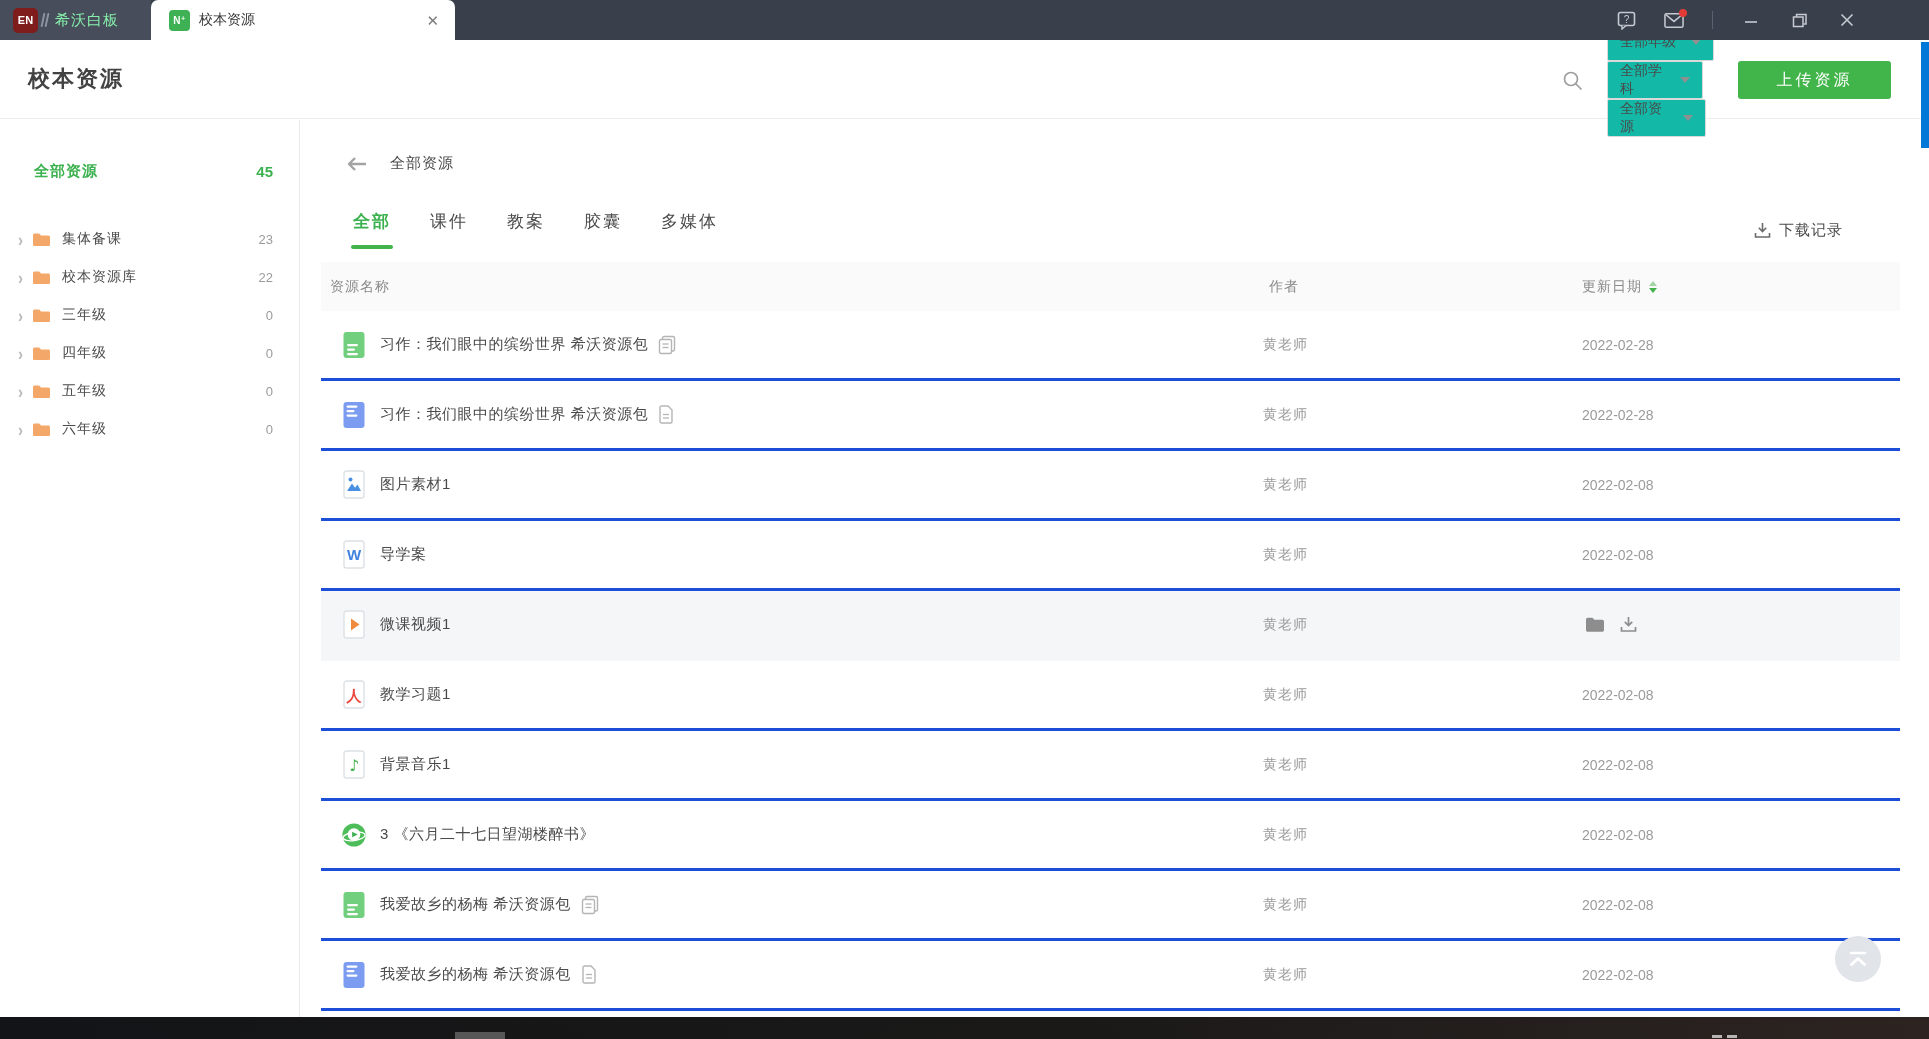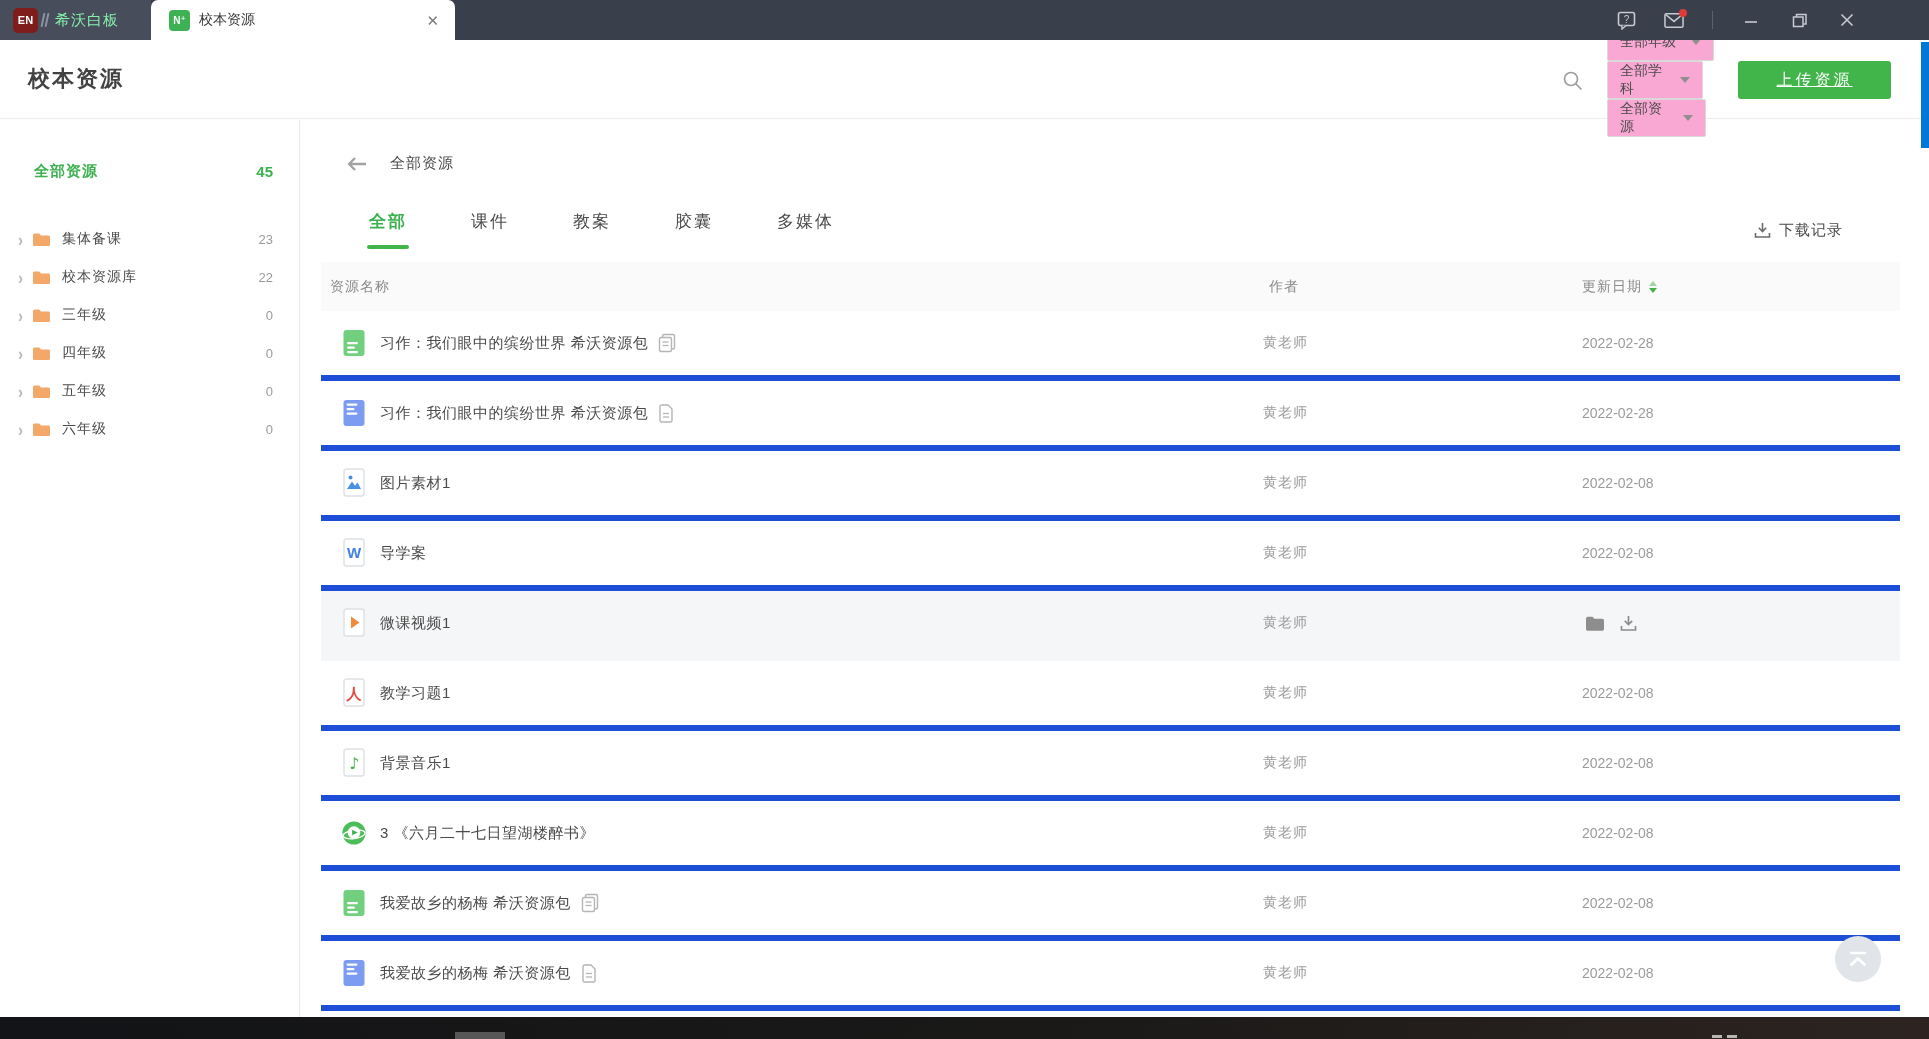--- a/index.html
+++ b/index.html
@@ -21,59 +21,59 @@
   .tb-ic { width:20px; height:20px; position:relative; display:flex; align-items:center; justify-content:center; cursor:pointer; }
   .tb-ic svg { display:block; }
   .tb-divider { width:1px; height:18px; background:#5b6170; }
   .mail-dot { position:absolute; top:-1px; right:-3px; width:8px; height:8px; border-radius:50%; background:#e23b37; }
 
   
   .header { position:absolute; top:40px; left:0; right:0; height:79px; background:#fff; border-bottom:1px solid #ececec; z-index:10; }
   .page-title { position:absolute; left:28px; top:24px; font-size:22px; font-weight:bold; color:#424242; letter-spacing:2px; }
   .header-controls { position:absolute; right:38px; top:21px; height:38px; display:flex; align-items:center; }
   .search-btn { margin-right:24px; cursor:pointer; display:flex; }
-  .dropdown { height:38px; background:#f9a8d4; border:1px solid #d9d9d9; border-radius:2px; display:flex; align-items:center; justify-content:space-between; padding:0 12px; font-size:14px; color:#4a4a4a; cursor:pointer; margin-right:24px; }
+  .dropdown { height:38px; background:#14b8a6; border:1px solid #d9d9d9; border-radius:2px; display:flex; align-items:center; justify-content:space-between; padding:0 12px; font-size:14px; color:#4a4a4a; cursor:pointer; margin-right:24px; }
   .dd-grade { width:107px; } .dd-subject { width:96px; } .dd-type { width:99px; margin-right:18px; }
   .caret { width:0; height:0; border-left:5px solid transparent; border-right:5px solid transparent; border-top:6px solid #8f8f8f; margin-left:8px; }
-  .upload-btn { width:153px; height:38px; background:#42b54a; color:#fff; font-size:16px; border:none; border-radius:3px; letter-spacing:3px; cursor:pointer; font-family:inherit;text-decoration:underline; }
+  .upload-btn { width:153px; height:38px; background:#42b54a; color:#fff; font-size:16px; border:none; border-radius:3px; letter-spacing:3px; cursor:pointer; font-family:inherit; }
 
   
   .sidebar { position:absolute; left:0; top:120px; width:300px; bottom:22px; background:#fff; border-right:1px solid #e9e9e9; }
   .all-res { display:flex; align-items:center; padding:0 26px 0 34px; height:38px; margin-top:32px; cursor:pointer; }
   .all-res-label { color:#3cb14f; font-size:15px; font-weight:bold; letter-spacing:1px; }
   .all-res-count { margin-left:auto; color:#3cb14f; font-size:15px; font-weight:bold; }
   .folder-list { margin-top:30px; }
   .folder-item { display:flex; align-items:center; height:38px; padding:0 26px 0 18px; cursor:pointer; }
   .chev { color:#b9b9b9; font-size:15px; font-weight:bold; transform:scaleY(1.25); margin-right:9px; }
   .folder-ic { display:flex; margin-right:11px; }
   .folder-label { font-size:14px; color:#4a4a4a; letter-spacing:1px; }
   .folder-count { margin-left:auto; font-size:13px; color:#9b9b9b; }
 
   
   .main { position:absolute; left:301px; top:120px; right:0; bottom:22px; background:#fff; overflow:hidden; }
   .breadcrumb { position:absolute; left:46px; top:34px; display:flex; align-items:center; gap:23px; }
   .bc-text { font-size:15px; color:#4a4a4a; letter-spacing:1px; }
-  .tabs { position:absolute; left:52px; top:90px; display:flex; gap:64px;margin-left:16px; }
+  .tabs { position:absolute; left:52px; top:90px; display:flex; gap:39px; }
   .tab { font-size:17px; color:#4a4a4a; letter-spacing:2px; cursor:pointer; position:relative; padding-bottom:16px; }
   .tab.active { color:#3cb14f; font-weight:bold; }
   .tab.active::after { content:""; position:absolute; left:-2px; right:-2px; bottom:0; height:4px; border-radius:2px; background:#42b54a; }
   .dl-records { position:absolute; right:86px; top:101px; display:flex; align-items:center; gap:8px; cursor:pointer; }
   .dl-records span { font-size:15px; color:#4a4a4a; letter-spacing:1px; }
 
   
   .table { position:absolute; left:20px; right:29px; top:142px; }
   .thead { height:49px; background:#fafafa; display:flex; align-items:center; font-size:14px; color:#8a8a8a; }
   .hd-name { flex:1; padding-left:9px; letter-spacing:1px; }
   .hd-author { width:319px; padding-left:6px; letter-spacing:1px; }
   .hd-date { width:318px; display:flex; align-items:center; gap:7px; letter-spacing:1px; cursor:pointer; }
   .sort-ic { display:inline-flex; flex-direction:column; gap:2px; }
   .sort-ic i { width:0; height:0; border-left:4px solid transparent; border-right:4px solid transparent; display:block; }
   .sort-up { border-bottom:5px solid #9fd6a4; }
   .sort-down { border-top:5px solid #42b149; }
-  .row { height:70px; display:flex; align-items:center; border-bottom:6px solid #1d4ed8; cursor:pointer; }
+  .row { height:70px; display:flex; align-items:center; border-bottom:3px solid #1d4ed8; cursor:pointer; }
   .row.hovered { background:#f5f6f7; border-bottom-color:#f5f6f7; }
   .cell-name { flex:1; display:flex; align-items:center; padding-left:20px; }
   .file-icon { display:flex; width:26px; height:30px; align-items:center; justify-content:center; }
   .row-name { font-size:15px; color:#4a4a4a; margin-left:13px; letter-spacing:0.5px; }
   .badge-icon { display:flex; margin-left:10px; }
   .cell-author { width:319px; font-size:14px; color:#9b9b9b; letter-spacing:1px; }
   .cell-date { width:318px; font-size:14px; color:#9b9b9b; display:flex; align-items:center; }
   .row-actions { display:flex; align-items:center; gap:15px; padding-left:3px; }
   .act-ic { display:flex; cursor:pointer; }
 

